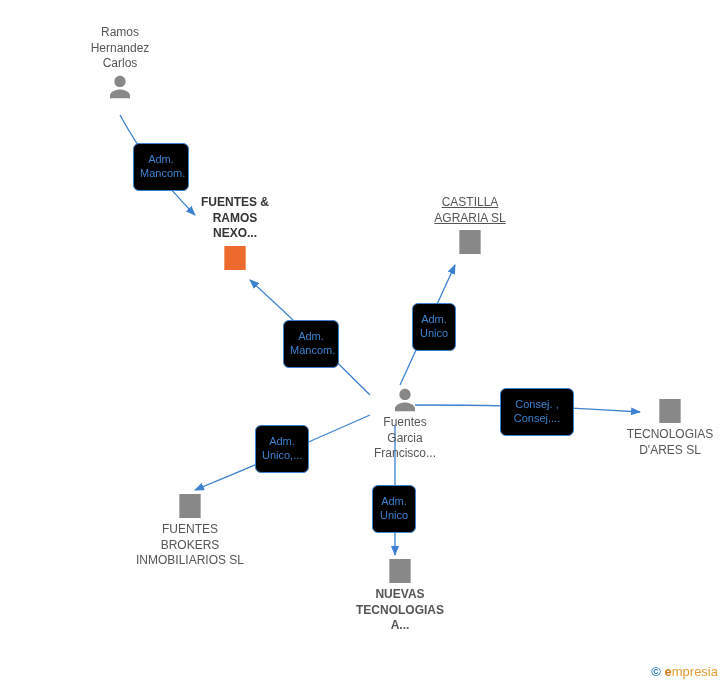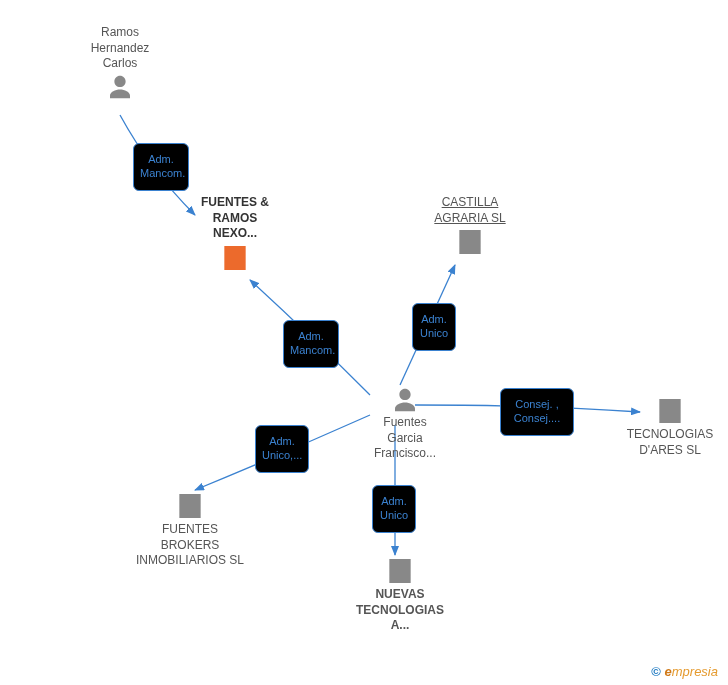--- a/index.html
+++ b/index.html
@@ -52,21 +52,20 @@
     right: 10px;
     bottom: 6px;
     font-size: 13px;
     color: #888888;
   }
   .watermark .copyright {
     color: #1f7ac2;
     font-weight: bold;
   }
   .watermark .brand {
-    font-style: italic;
     color: #e59a2e;
   }
   .watermark .brand .cap {
     color: #d07a1a;
     font-weight: bold;
   }
 </style>
 </head>
 <body>
 

